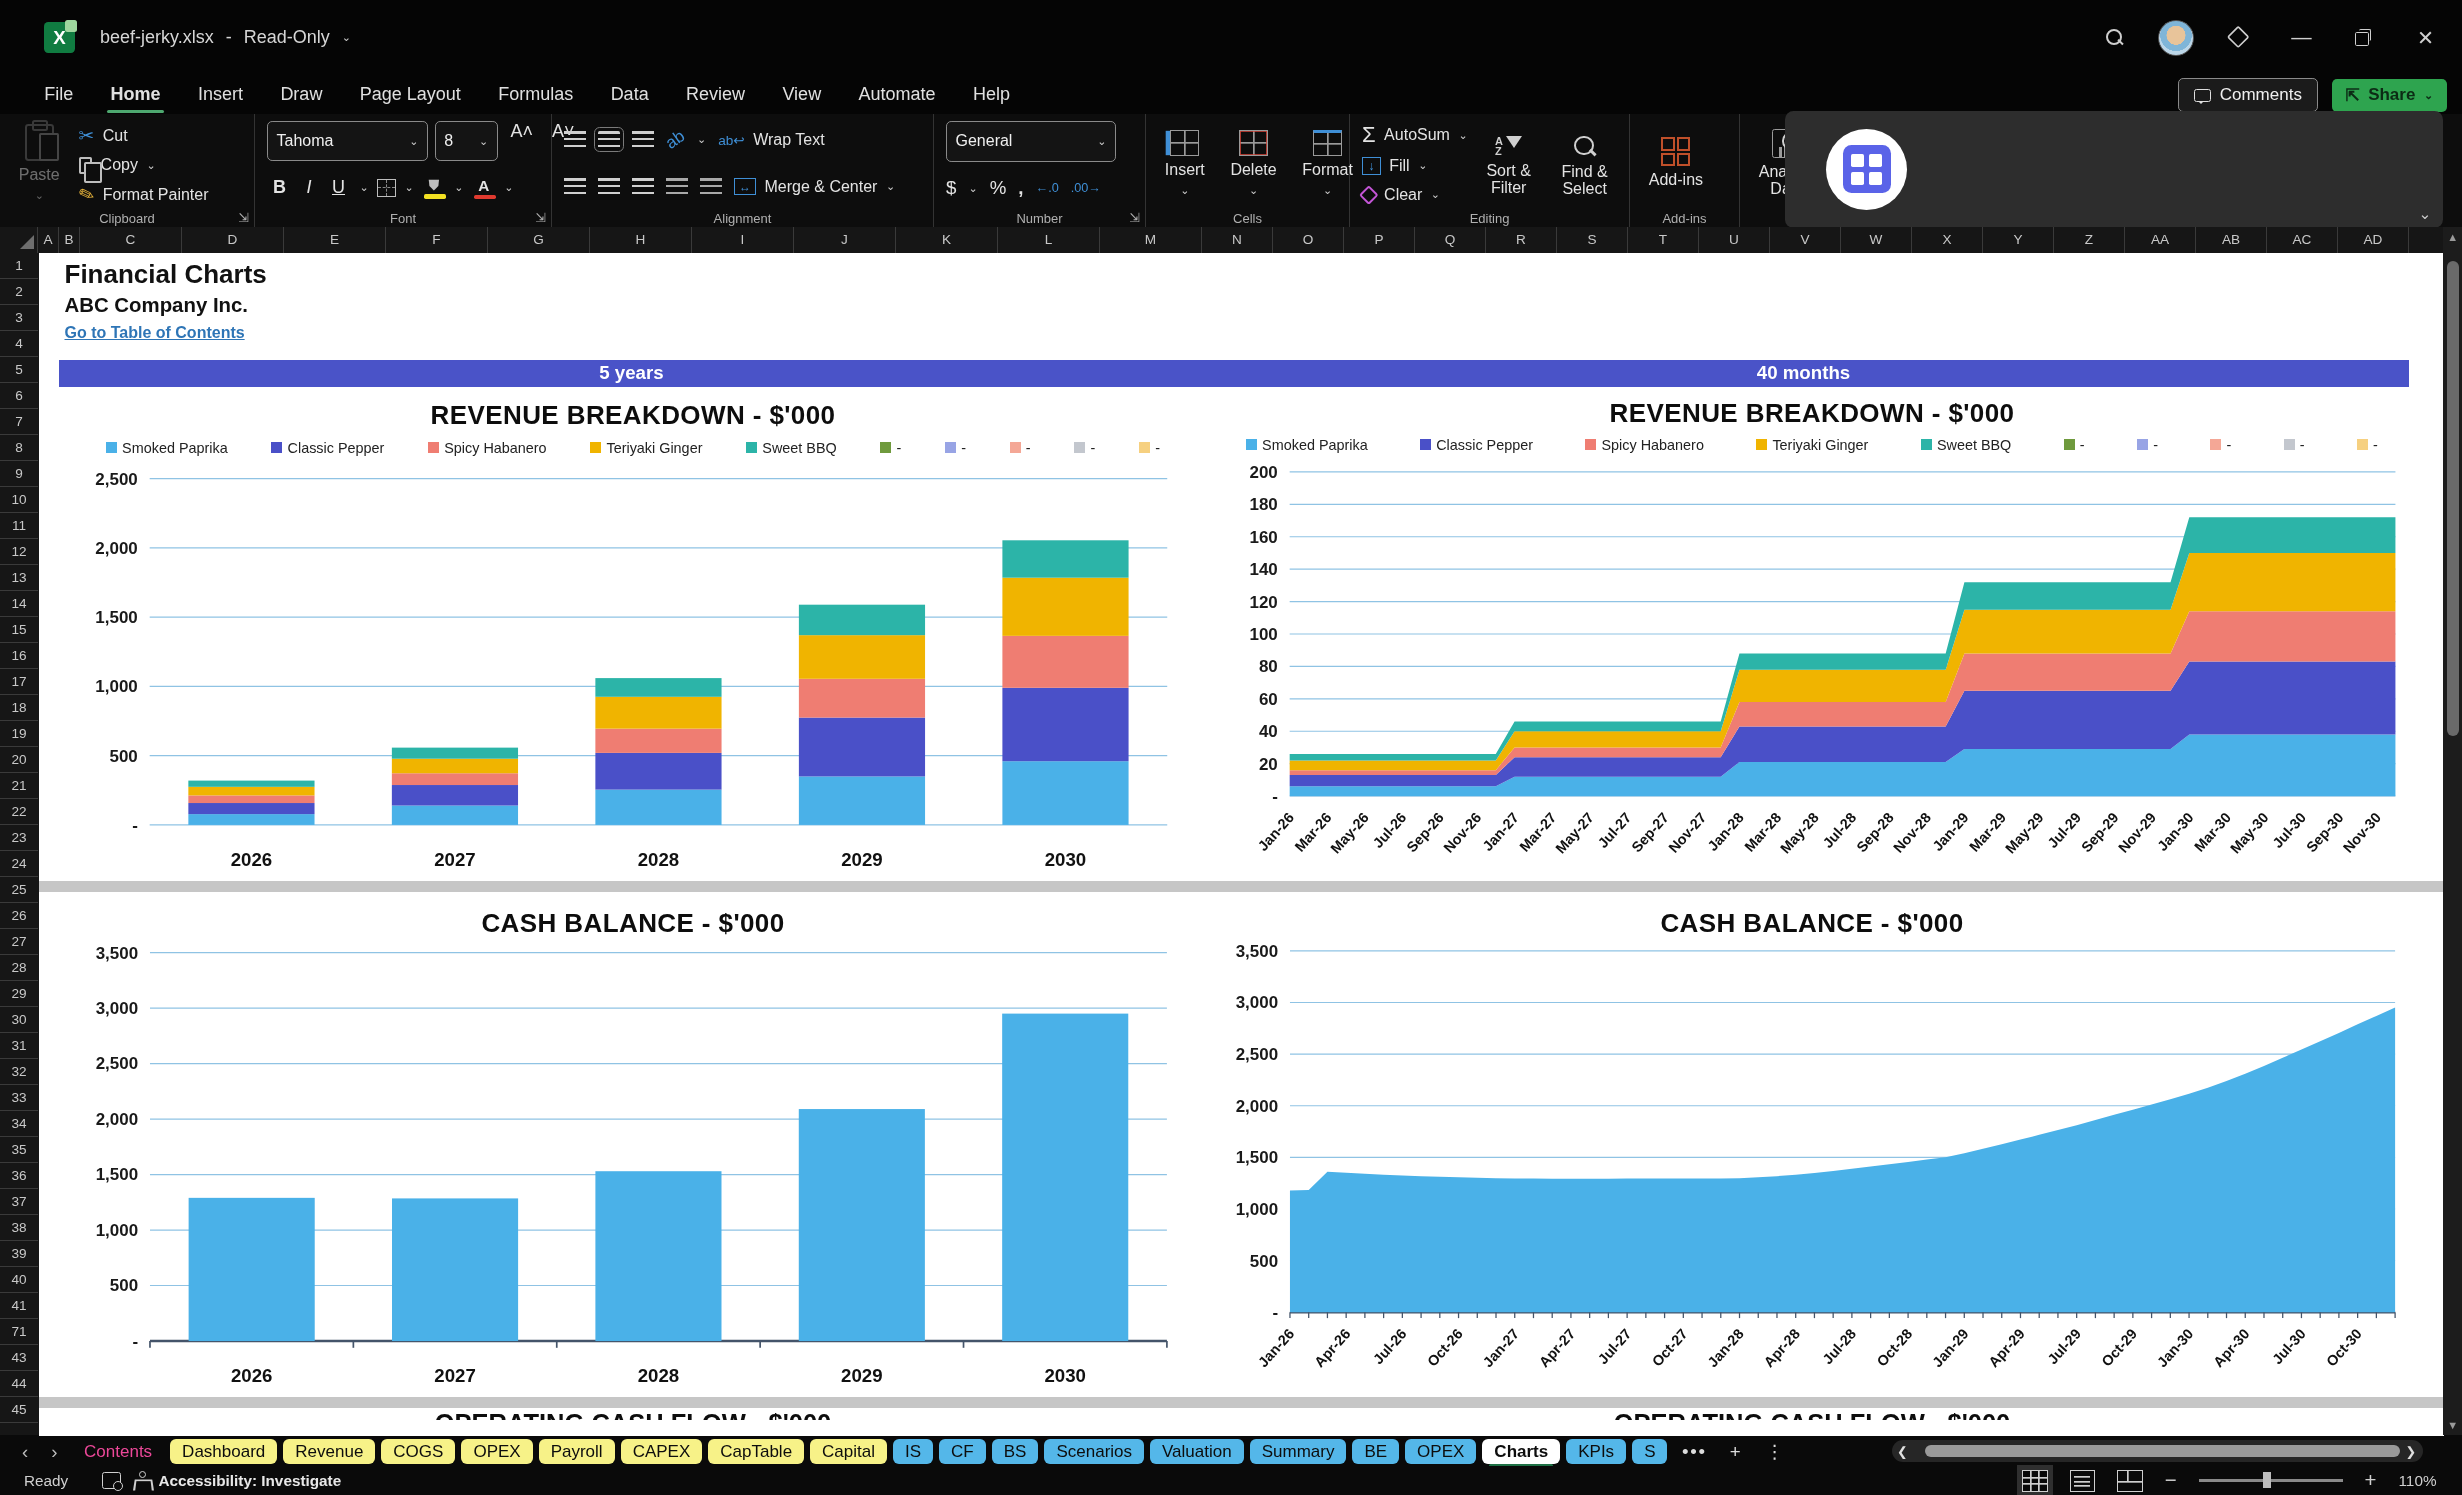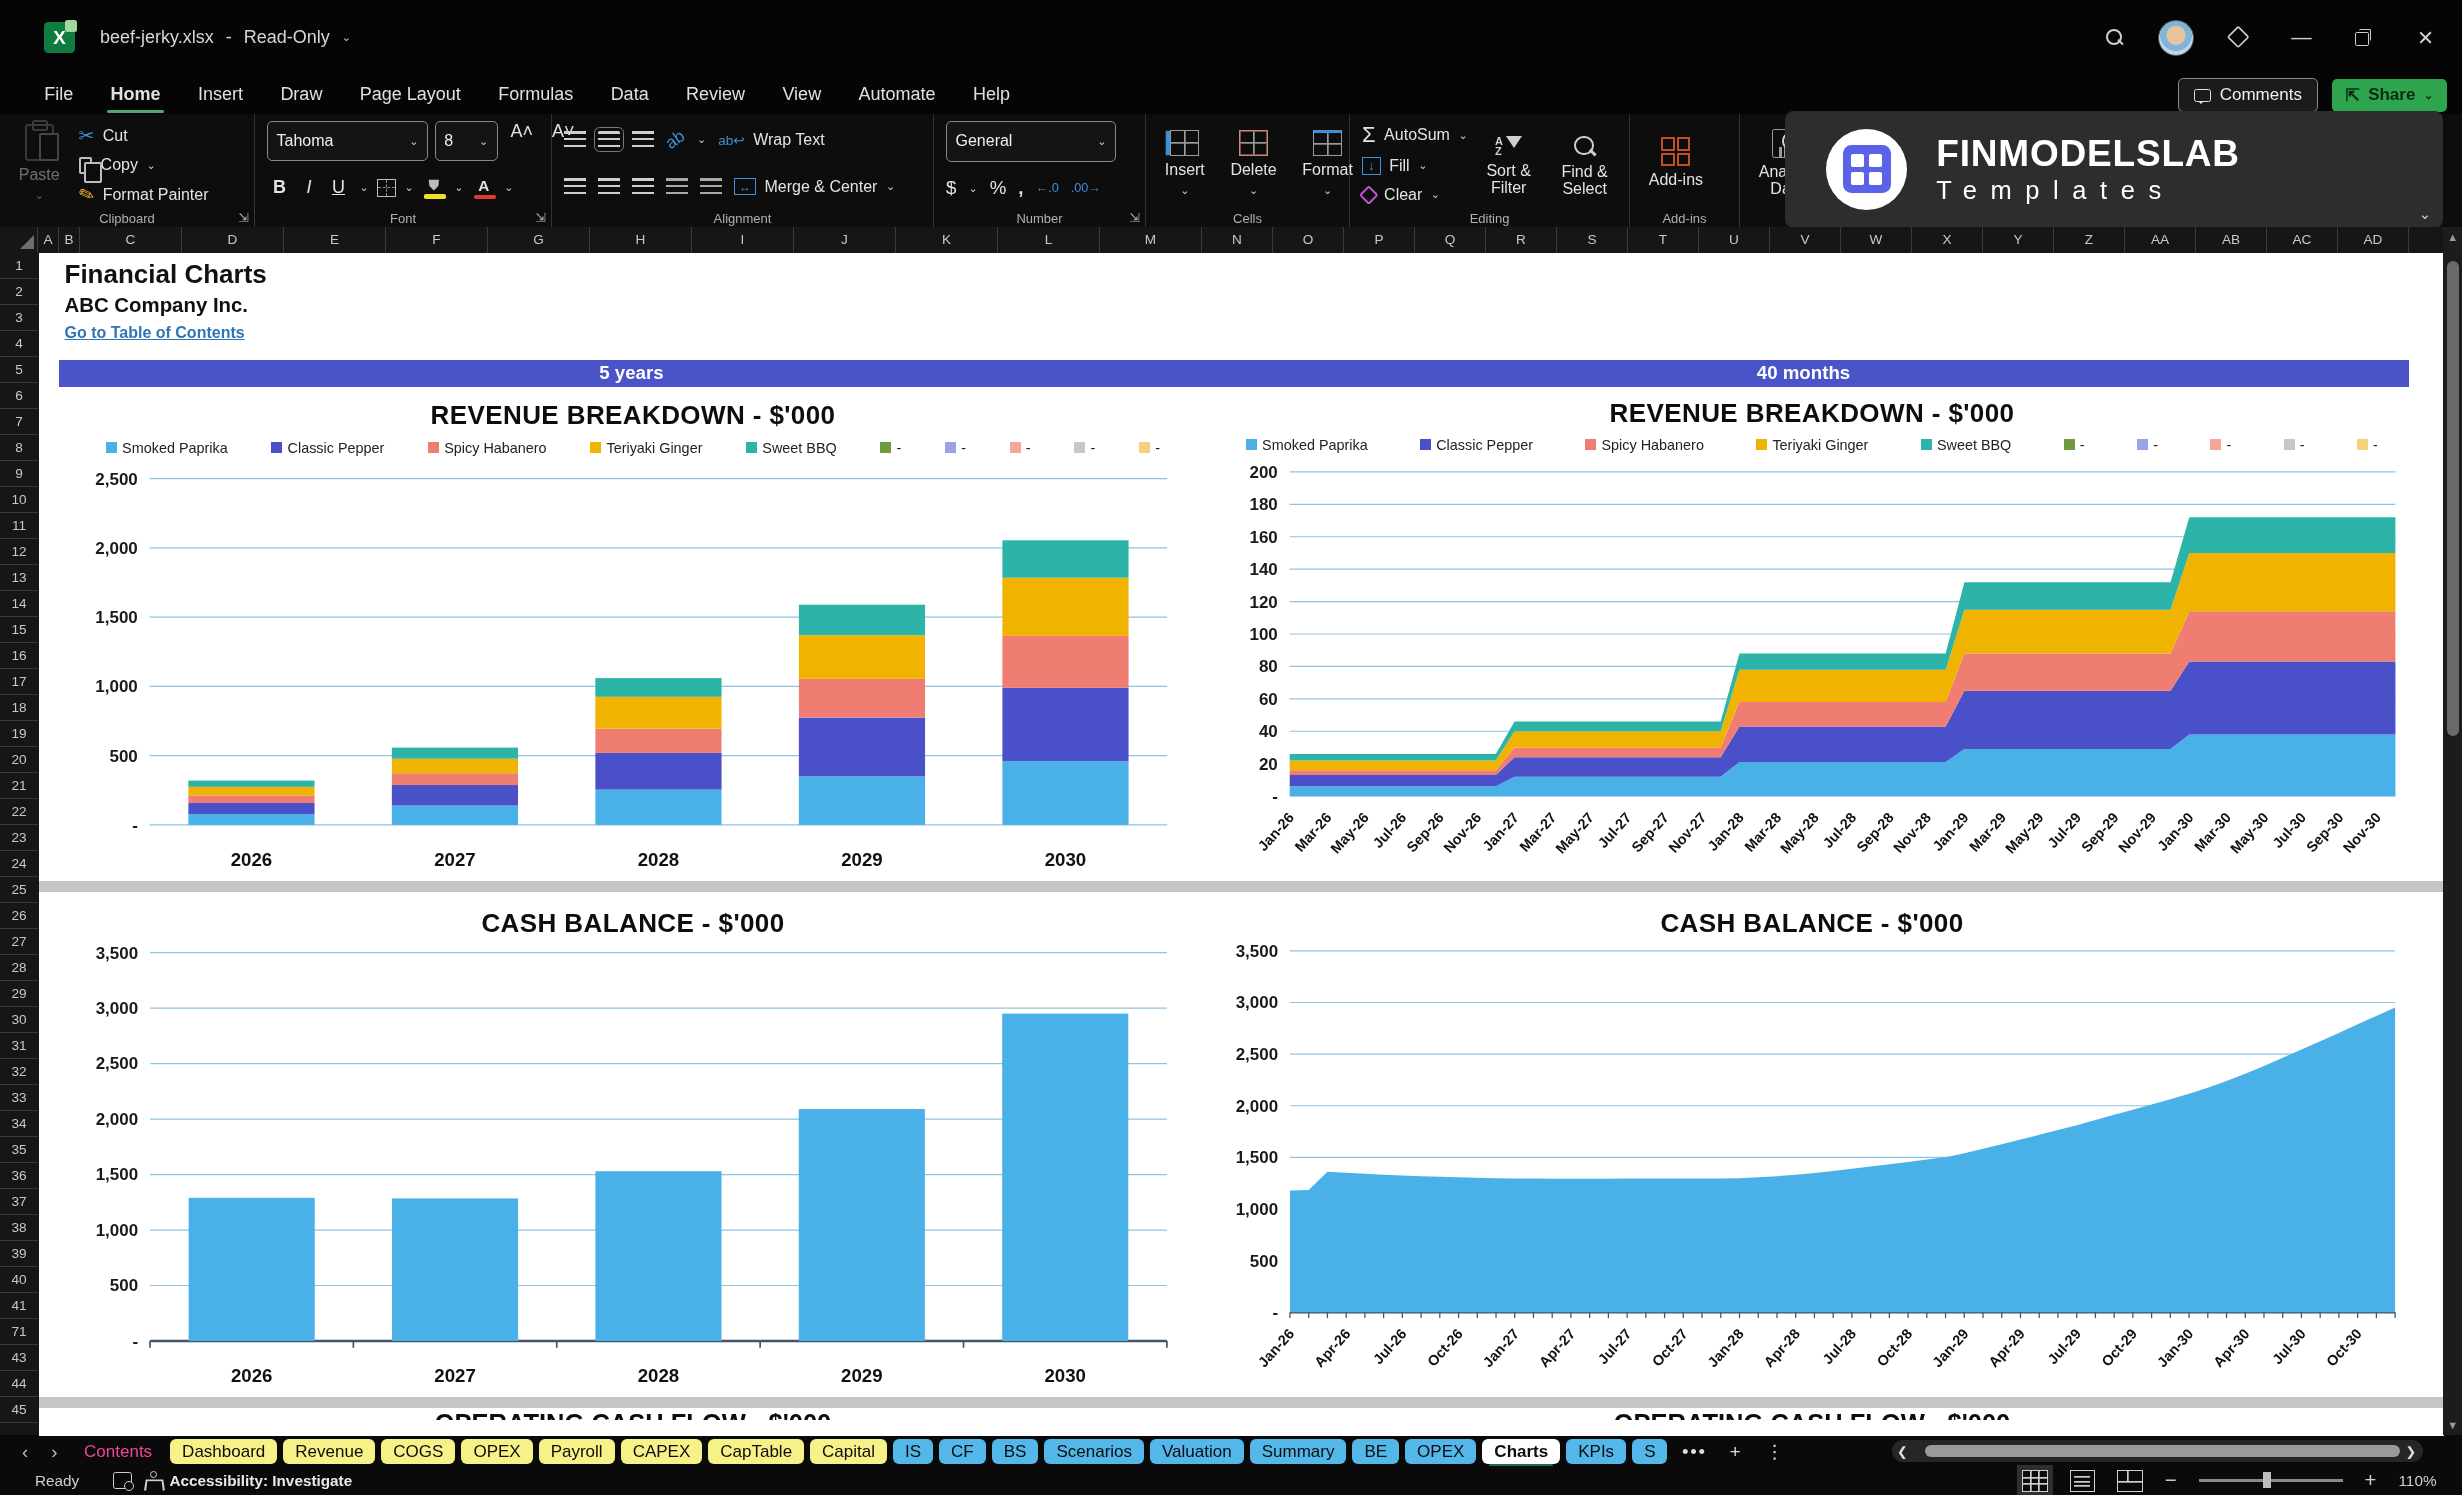--- a/index.html
+++ b/index.html
@@ -382,24 +382,20 @@
 
     <div class="brand-panel">
       <div class="brand-circle">
           <div class="brand-sq">
             <span></span>
             <span></span>
             <span></span>
             <span></span>
           </div>
         </div>
-      <div class="brand-text">
-        <div class="brand-name">FINMODELSLAB</div>
-        <div class="brand-sub">Templates</div>
-      </div>
       <div class="collapse-chev">⌄</div>
     </div>
   </div>
 
   <div class="grid-zone">
     <div class="corner"></div>
     <div class="col-headers" id="colheads">
         <div class="col-h" style="width: 21px;">A</div>
         <div class="col-h" style="width: 21px;">B</div>
         <div class="col-h" style="width: 102px;">C</div>
@@ -871,21 +867,21 @@
     <span class="tab-more">+</span>
     <span class="tab-more">⋮</span>
     <div class="hscroll">
       <span class="arr">❮</span>
       <div class="hthumb"></div>
       <span class="arr" style="position:absolute; right:1.7px;">❯</span>
     </div>
   </div>
 
   <div class="statusbar">
-    <span style="margin-left:35px;">Ready</span>
+    <span style="margin-left:24px;">Ready</span>
     <span class="macro-ic"></span>
     <span class="acc-ic"></span>
     <span style="font-weight:bold; color:#e8e8e8;">Accessibility: Investigate</span>
     <div class="sb-right">
       <span class="view-ic grid"></span>
       <span class="view-ic page"></span>
       <span class="view-ic brk"></span>
       <span class="zoom-sign">−</span>
       <div class="zoom-track">
           <div class="zoom-thumb"></div>

